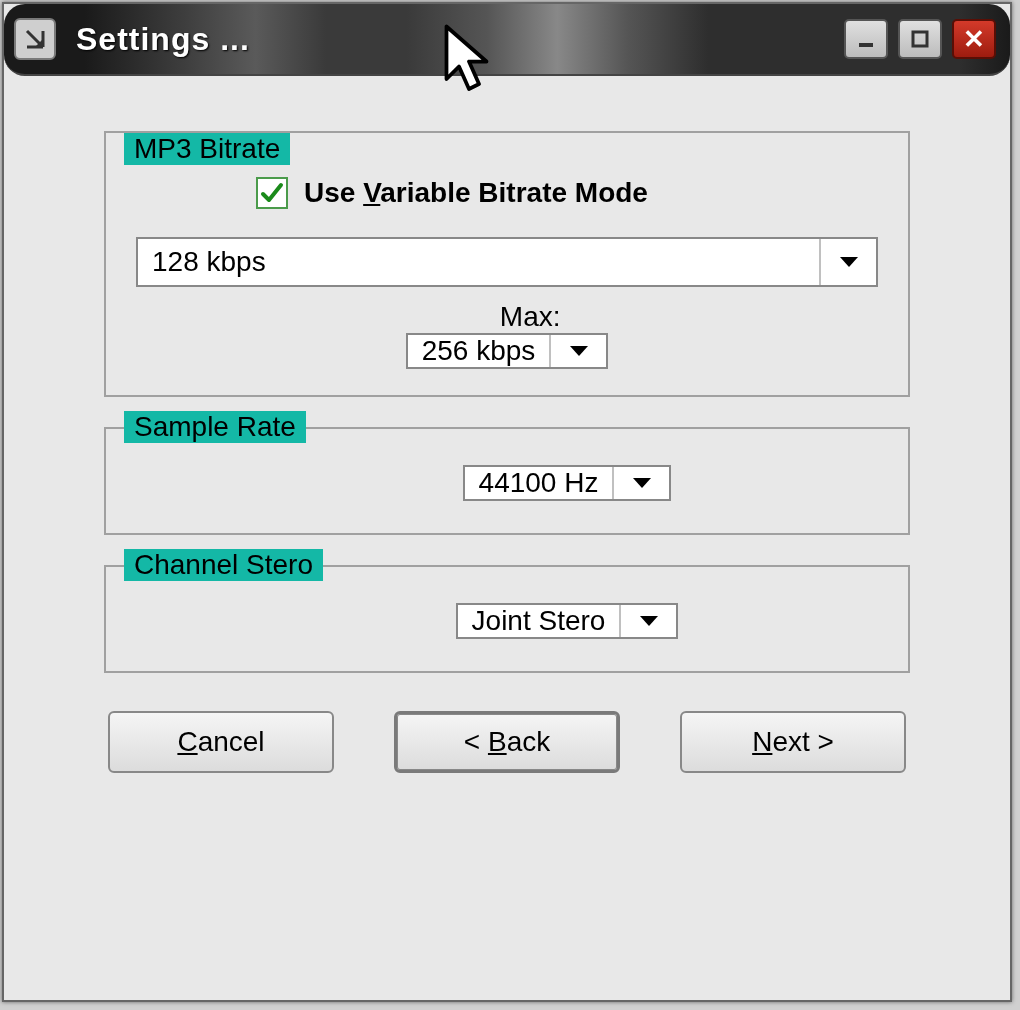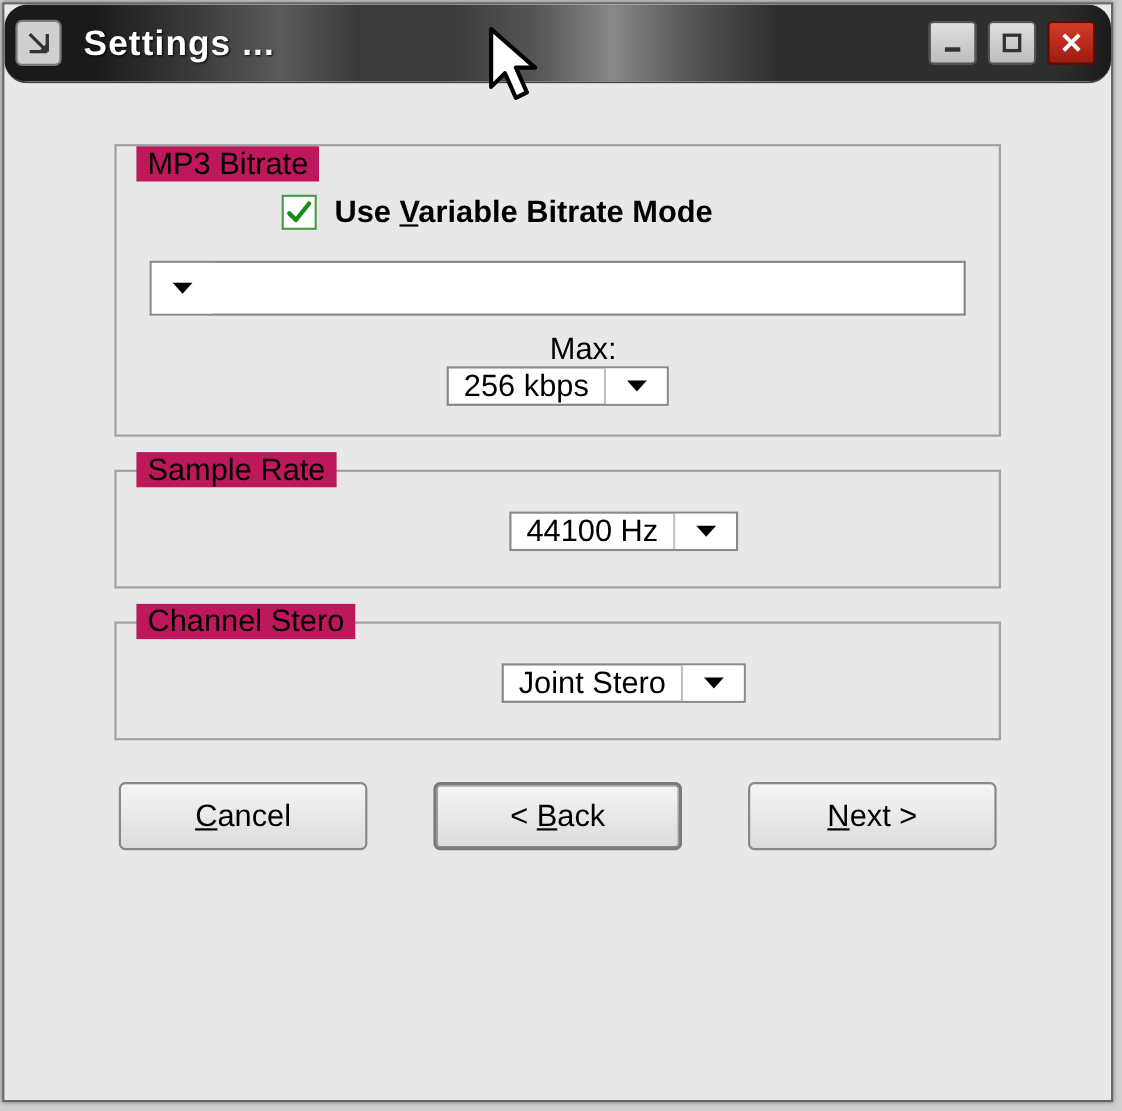--- a/index.html
+++ b/index.html
@@ -96,21 +96,21 @@
   }
   .fieldset {
     border: 2px solid #a0a0a0;
     margin: 0 0 30px 0;
     padding: 0 30px 20px 30px;
   }
   .fieldset.first { padding-top: 18px; padding-bottom: 26px; }
   .legend {
     font-size: 28px;
     color: #000;
-    background: #be185d;
+    background: #14b8a6;
     padding: 0 10px;
     margin-left: -12px;
     display: inline-block;
     transform: translateY(-18px);
   }
   .row {
     display: flex;
     align-items: center;
     margin: 0 0 14px 0;
   }
@@ -245,20 +245,21 @@
               <path d="M4 14 L10 20 L22 5" stroke="#1a8a1a" stroke-width="4" fill="none" stroke-linecap="round" stroke-linejoin="round"></path>
             </svg>
           </div>
           <div class="checkbox-label">
             <span>Use </span><span class="ul">V</span><span>ariable Bitrate Mode</span>
           </div>
         </div>
 
         <div class="row">
           <div class="combobox">
+            <div class="value">128 kbps</div>
             <div class="arrow">
               <svg width="22" height="14" viewBox="0 0 22 14">
                 <polygon points="2,2 20,2 11,12" fill="#000"></polygon>
               </svg>
             </div>
           </div>
         </div>
 
         <div class="row last">
           <div class="field-label">Max:</div>

